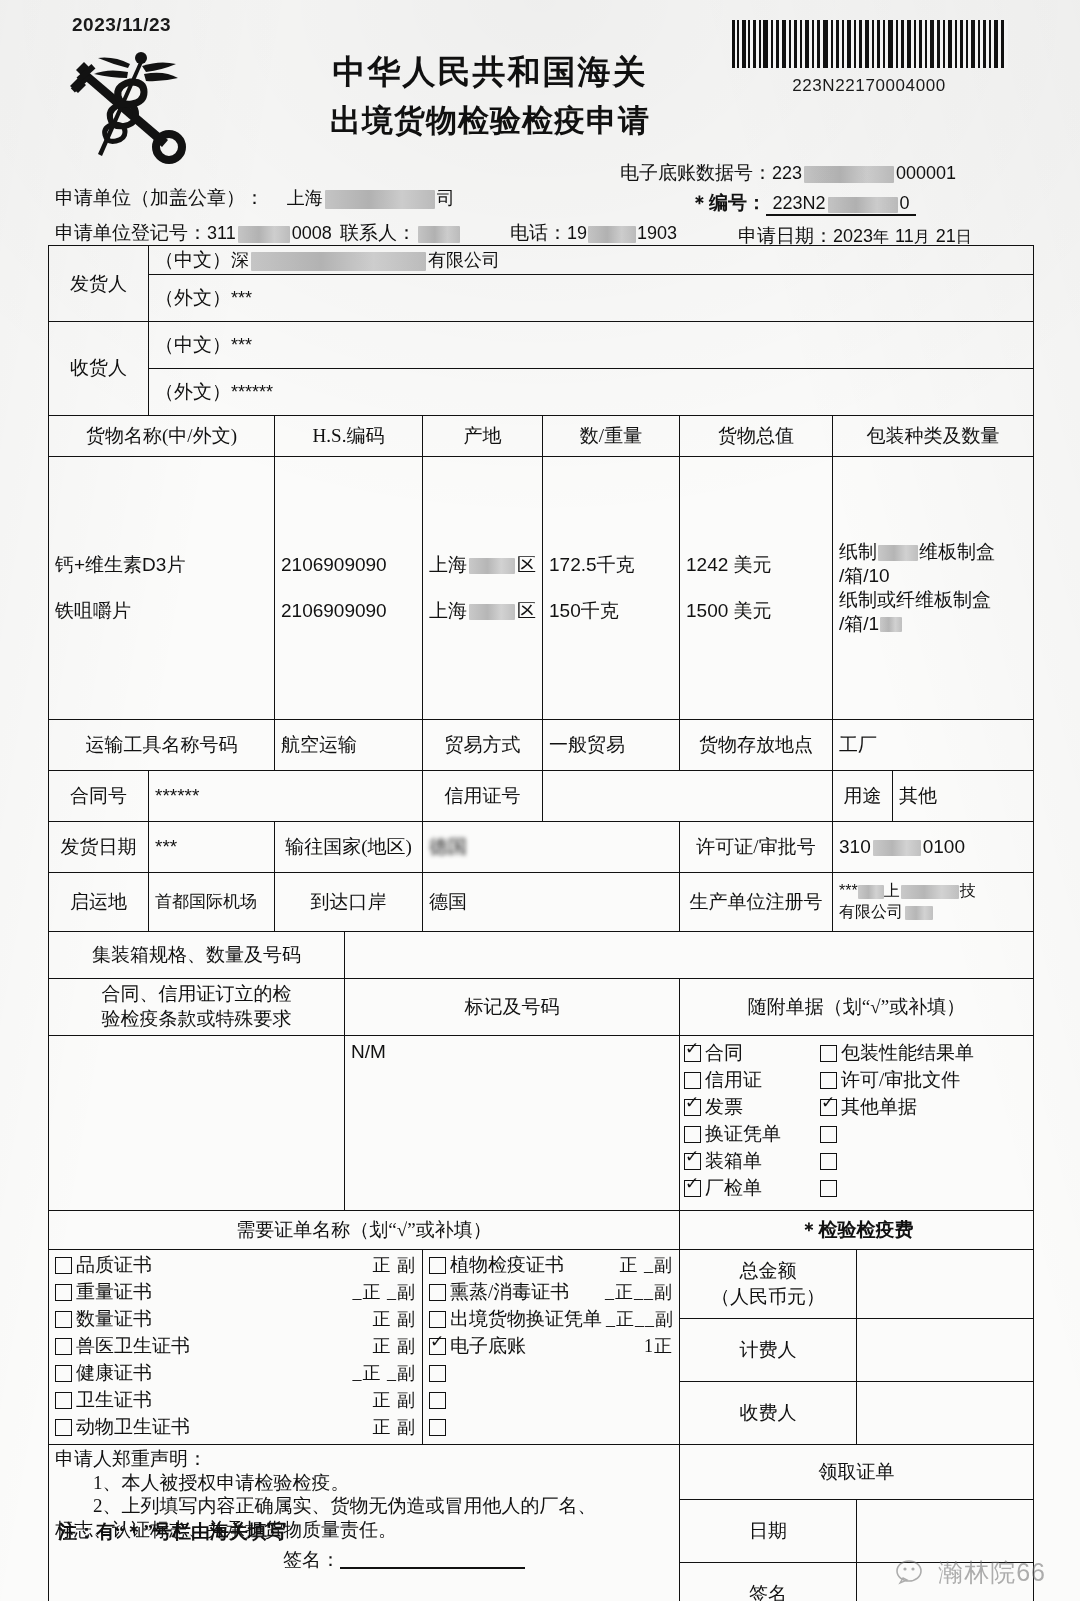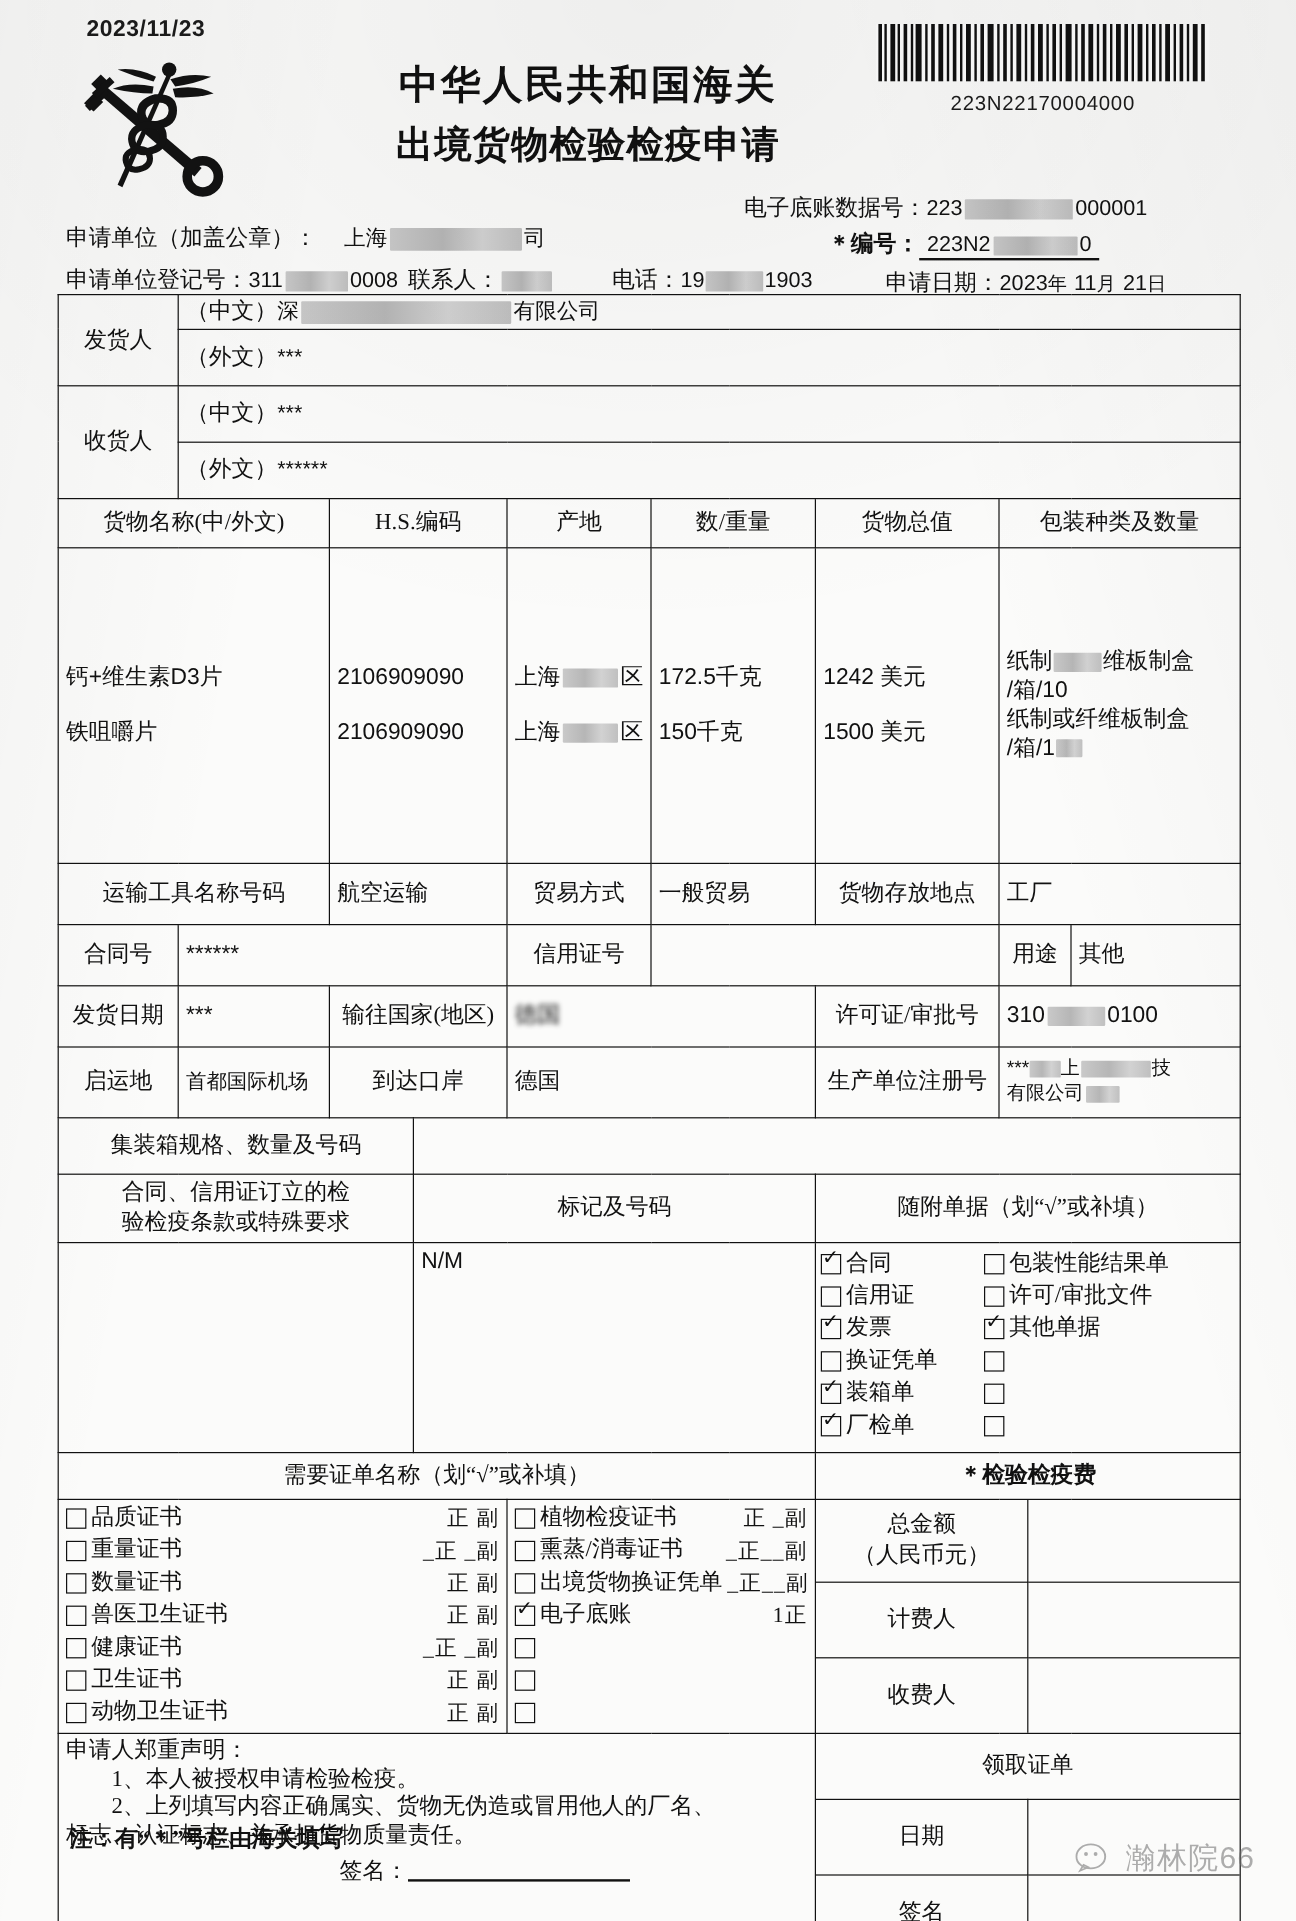--- a/index.html
+++ b/index.html
@@ -210,21 +210,21 @@
     top: 1519px;
     font-size: 19px;
     font-weight: bold;
     color: #111;
   }
 
   
   .watermark {
     position: absolute;
     right: 34px;
-    bottom: 36px;
+    bottom: 12px;
     display: flex;
     align-items: center;
     gap: 8px;
     opacity: .55;
     z-index: 45;
   }
   .wm-text {
     font-size: 25px;
     color: #6d6d6d;
     font-family: "Liberation Sans", sans-serif;

